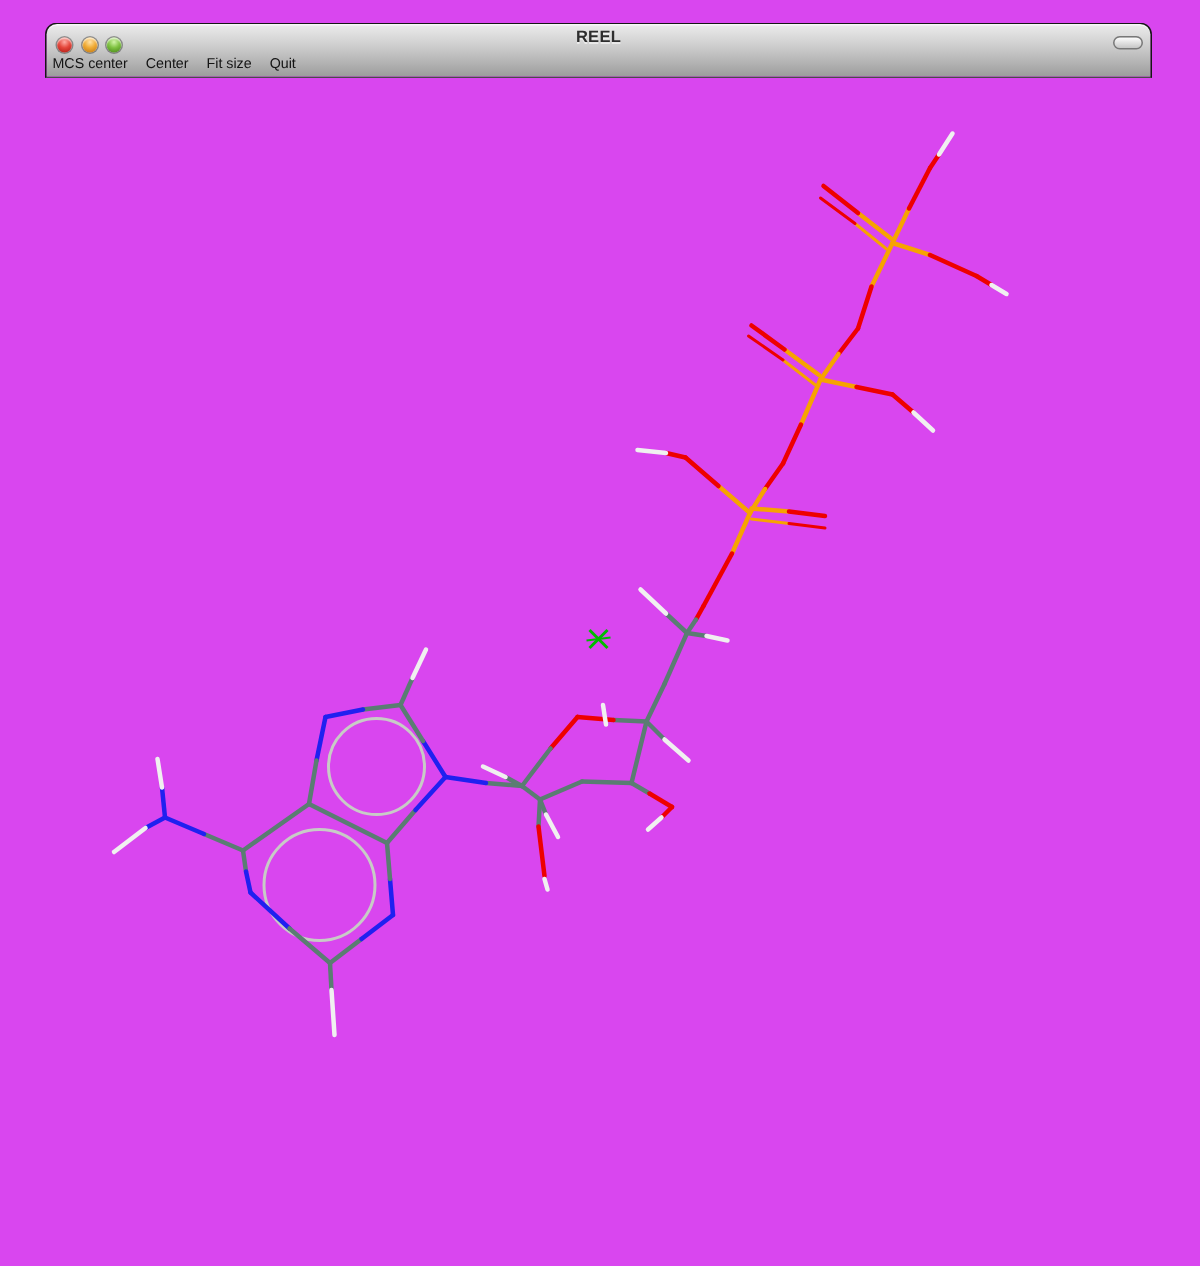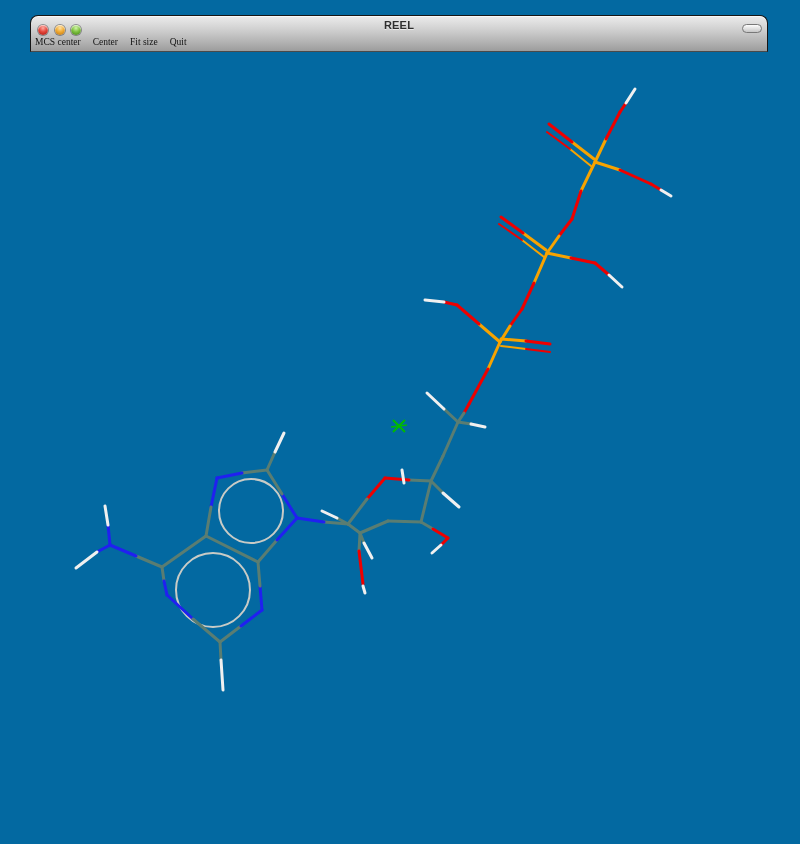--- a/index.html
+++ b/index.html
@@ -1,17 +1,17 @@
 <!DOCTYPE html>
 <html><head>
 <meta charset="utf-8">
 <style>
   html,body{margin:0;padding:0;background:#000;width:800px;height:844px;overflow:hidden;
             font-family:"Liberation Sans", sans-serif;}
-  #desktop{position:relative;width:800px;height:844px;background:#0369a1;}
+  #desktop{position:relative;width:800px;height:844px;background:#d946ef;}
   #mol-svg{position:absolute;left:0;top:0;}
   
   #win-header{
     position:absolute;left:30px;top:15px;width:738px;height:37px;
     border-radius:8px 8px 0 0;
     background:linear-gradient(#ececec 0%,#cfcfcf 40%,#b2b2b2 75%,#9c9c9c 100%);
     border:1px solid #161616;border-bottom:1px solid #4a4a4a;
     box-shadow:inset 0 1px 0 rgba(255,255,255,.65);
     box-sizing:border-box;
   }
@@ -25,21 +25,21 @@
     font-size:11px;font-weight:bold;color:#2e2e2e;letter-spacing:.2px;
     text-shadow:0 1px 0 rgba(255,255,255,.55);
   }
   .lozenge{
     position:absolute;right:5px;top:8px;width:20px;height:9px;border-radius:5px;
     background:linear-gradient(#fdfdfd,#c6c6c6);
     border:1px solid #787878;box-sizing:border-box;
   }
   #menu-bar{
     position:absolute;left:3px;top:21px;display:flex;gap:10px;
-    font-size:9.5px;color:#141414;font-family:Liberation Serif, serif;
+    font-size:9.5px;color:#141414;
   }
   #menu-bar span{padding:0 1px;cursor:default;}
 </style>
 </head>
 <body>
 
 <div id="desktop">
 
   <svg id="mol-svg" width="800" height="844" viewBox="0 0 800 844">
       <circle cx="251" cy="511" r="32" fill="none" stroke="#c8cbc6" stroke-width="2"></circle>

